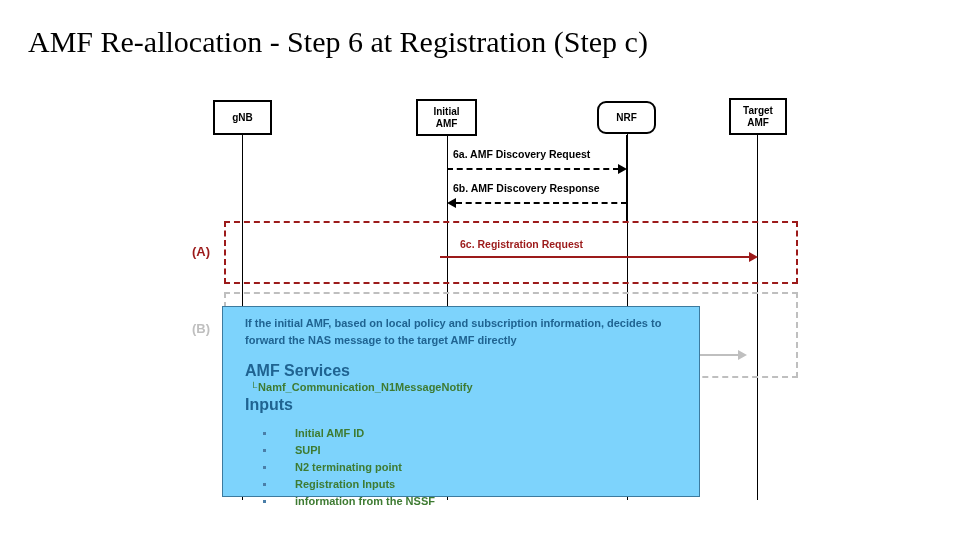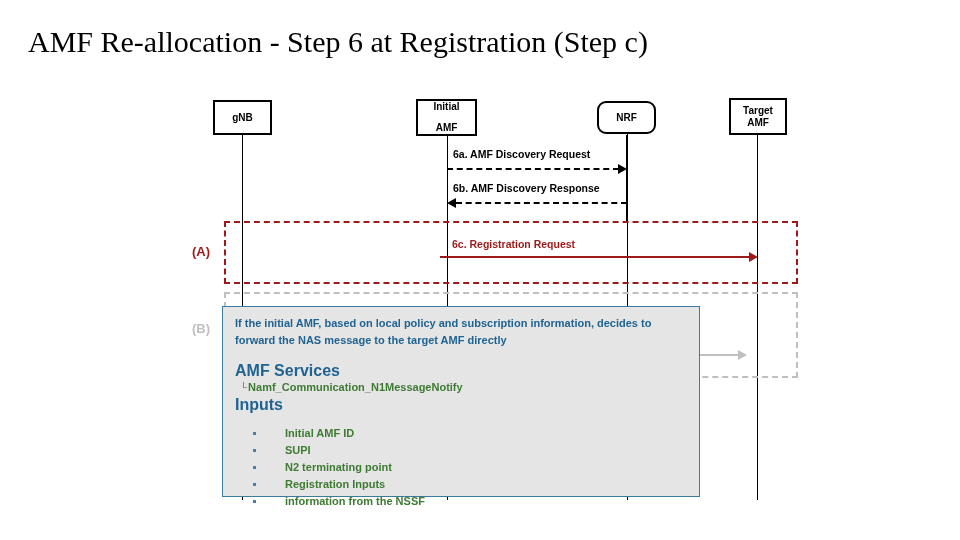--- a/index.html
+++ b/index.html
@@ -63,21 +63,21 @@
 
   
   .msg-label {
     position: absolute;
     font-size: 10.5px;
     font-weight: bold;
     color: #000000;
     white-space: nowrap;
     z-index: 5;
   }
-  .msg-label.red { color: #9C1A1A; }
+  .msg-label.red { color: #9C1A1A; margin-left: 8px; }
 
   .arrow-dashed {
     position: absolute;
     height: 0;
     border-top: 2px dashed #000000;
     z-index: 5;
   }
   .arrow-solid {
     position: absolute;
     height: 0;
@@ -125,24 +125,24 @@
     white-space: nowrap;
     z-index: 7;
   }
   .group-tag.red  { color: #9C1A1A; }
   .group-tag.gray { color: #BFBFBF; }
 
   
   .callout {
     position: absolute;
     box-sizing: border-box;
-    background: #e5e5e5;
+    background: #7dd3fc;
     border: 1px solid #3C7A9E;
     z-index: 8;
-    padding: 8px 10px 10px 12px;
+    padding: 8px 10px 10px 22px;
   }
   .callout .headline {
     font-size: 11px;
     font-weight: bold;
     color: #1F6391;
     line-height: 16.5px;
     margin: 0 0 14px 0;
   }
   .callout .sec-head {
     font-size: 16px;
@@ -199,21 +199,21 @@
   <div class="lifeline" style="left:447px; top:134px; height:366px;"></div>
   <div class="lifeline" style="left:627px; top:134px; height:366px;"></div>
   <div class="lifeline" style="left:757px; top:134px; height:366px;"></div>
 
   <div class="activation" style="left:626px; top:135px; height:86px;"></div>
 
   <div class="actor" style="left:213px; top:100px; width:59px; height:35px;">
     <span class="ln">gNB</span>
   </div>
 
-  <div class="actor" style="left:416px; top:99px; width:61px; height:37px;justify-content:space-between;">
+  <div class="actor" style="left:416px; top:99px; width:61px; height:37px;">
     <span class="ln">Initial</span>
     <span class="ln">AMF</span>
   </div>
 
   <div class="actor" style="left:597px; top:101px; width:59px; height:33px;border-radius:9px;">
     <span class="ln">NRF</span>
   </div>
 
   <div class="actor" style="left:729px; top:98px; width:58px; height:37px;">
     <span class="ln">Target</span>

